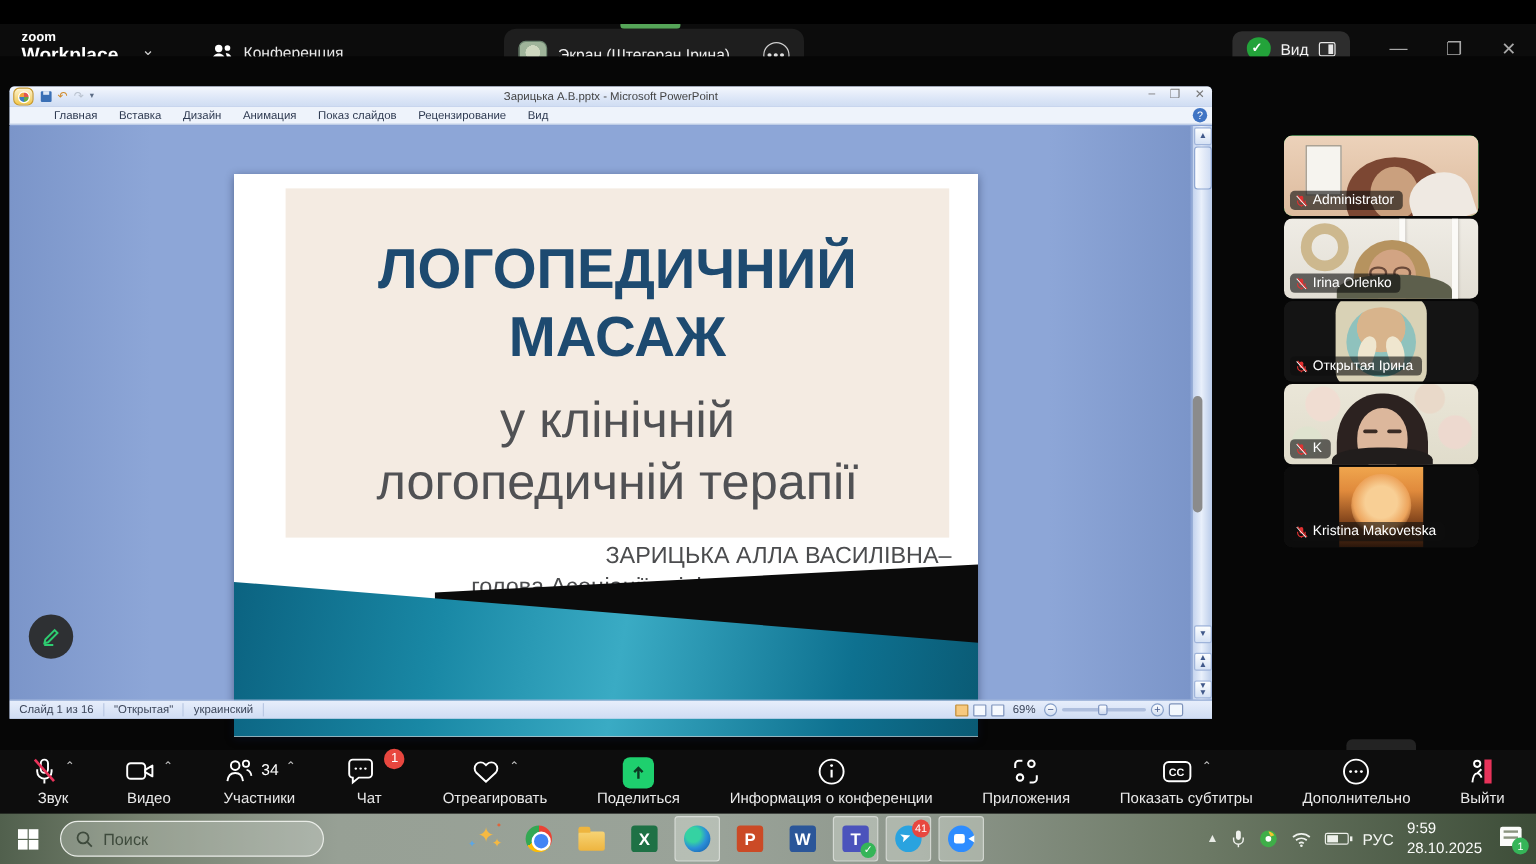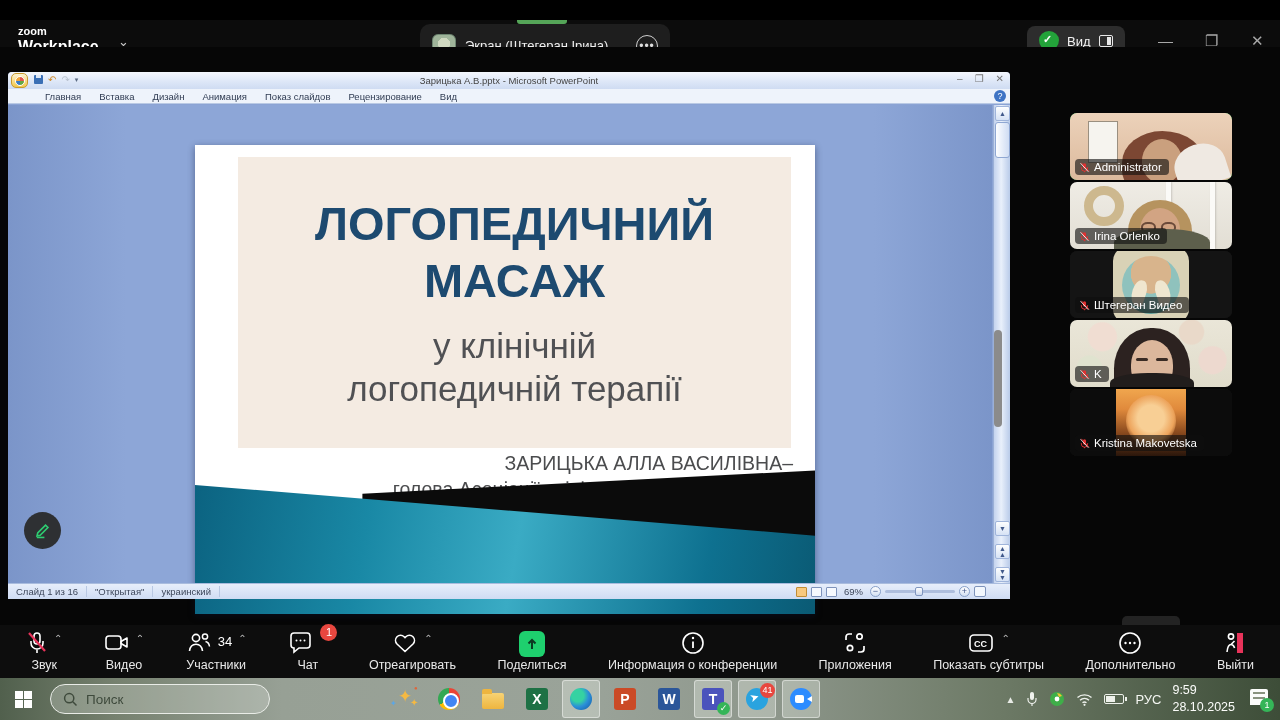--- a/index.html
+++ b/index.html
@@ -77,21 +77,21 @@
   .zslider { width:70px; height:3px; background:#aebedd; border-radius:2px; position:relative; }
   .zslider .zthumb { position:absolute; left:30px; top:-3px; width:8px; height:9px; background:linear-gradient(#fefefe,#cdd9ee); border:1px solid #8096c0; border-radius:2px; }
   .zcirc { width:11px; height:11px; border-radius:50%; background:linear-gradient(#fefefe,#d3dff2); border:1px solid #87a0c9; color:#43598c; font-size:9px; line-height:9px; text-align:center; }
   .fit-ico { width:12px; height:11px; border:1px solid #7e93bb; background:#f2f7fd; border-radius:2px; }
 
   
   #slide { position:absolute; left:187px; top:40px; width:620px; height:469px; background:#fff;
     box-shadow:0 2px 7px rgba(10,20,50,.45); overflow:hidden; }
   #title-block { position:absolute; left:43px; top:12px; width:553px; height:291px; background:#f4ebe2; }
   .slide-title { margin-top:38px; text-align:center; color:#1d4a70; font-weight:bold; font-size:47px; line-height:1.22; letter-spacing:0; }
-  .slide-sub { margin-top:14px; text-align:center; color:#505154; font-size:35px; line-height:1.25; }
+  .slide-sub { margin-top:14px; text-align:center; color:#505154; font-size:42px; line-height:1.25; }
   .author { position:absolute; right:22px; top:305px; text-align:right; color:#4b4c4e; font-size:19.5px; line-height:1.35; }
   #wedges { position:absolute; left:0; bottom:0; width:620px; height:145px; }
   .wedge-black { position:absolute; inset:0; background:#0b0b0b;
     clip-path:polygon(27% 17%, 100% 1%, 100% 47%, 27% 24%); }
   .wedge-teal { position:absolute; inset:0;
     background:linear-gradient(100deg,#0b6280 0%, #1988a5 28%, #3aabc4 52%, #0e7190 82%, #0a5a74 100%);
     clip-path:polygon(0 11%, 100% 46%, 100% 100%, 0 100%); }
 
   
   #annot-btn { position:absolute; left:24px; top:465px; width:37px; height:37px; border-radius:50%;
@@ -208,20 +208,29 @@
 </style>
 </head>
 <body>
 
 <div id="topbar">
   <div class="zoom-logo">
     <div class="l1">zoom</div>
     <div class="l2">Workplace</div>
   </div>
   <div class="top-chevron">⌄</div>
+  <div class="tab-plain" id="tab-conference">
+    <svg width="20" height="18" viewBox="0 0 22 18">
+      <circle cx="8" cy="5" r="3.4" fill="#fff"></circle>
+        <path d="M2 16c0-4 3-6.4 6-6.4s6 2.4 6 6.4z" fill="#fff"></path>
+      <circle cx="16" cy="4.6" r="2.6" fill="#fff"></circle>
+        <path d="M14.5 9.1c2.8.1 5.3 2.3 5.5 5.6h-4" fill="#fff"></path>
+    </svg>
+    <span>Конференция</span>
+  </div>
   <div id="share-indicator"></div>
   <div id="tab-screen">
     <div class="avatar-sq"></div>
     <span>Экран (Штегеран Ірина)</span>
     <div class="ellipsis-circle" style="margin-left:auto;">•••</div>
   </div>
   <div id="view-pill">
     <div class="shield"></div>
     <span>Вид</span>
     <div class="layout-ico"></div>
@@ -371,21 +380,21 @@
           </div>
       </div>
       <div class="pname">
         <svg class="mic-off" viewBox="0 0 14 14">
           <rect x="5" y="1.5" width="4" height="7" rx="2" fill="#e03131"></rect>
           <path d="M3 6.5v1.2a4 4 0 0 0 8 0V6.5" fill="none" stroke="#e03131" stroke-width="1.2"></path>
           <line x1="7" y1="11.6" x2="7" y2="13" stroke="#e03131" stroke-width="1.2"></line>
           <line x1="2" y1="1.5" x2="12" y2="12.5" stroke="#fff" stroke-width="1.1"></line>
           <line x1="3" y1="1" x2="13" y2="12" stroke="#e03131" stroke-width="1.2"></line>
         </svg>
-        <span>Штегеран Видео</span>
+        <span>Открытая Ірина</span>
       </div>
     </div>
 
     <div class="ptile">
       <div class="art-k">
         <div class="hair"></div>
           <div class="face"></div>
           <div class="brow1"></div>
           <div class="brow2"></div>
           <div class="body"></div>

